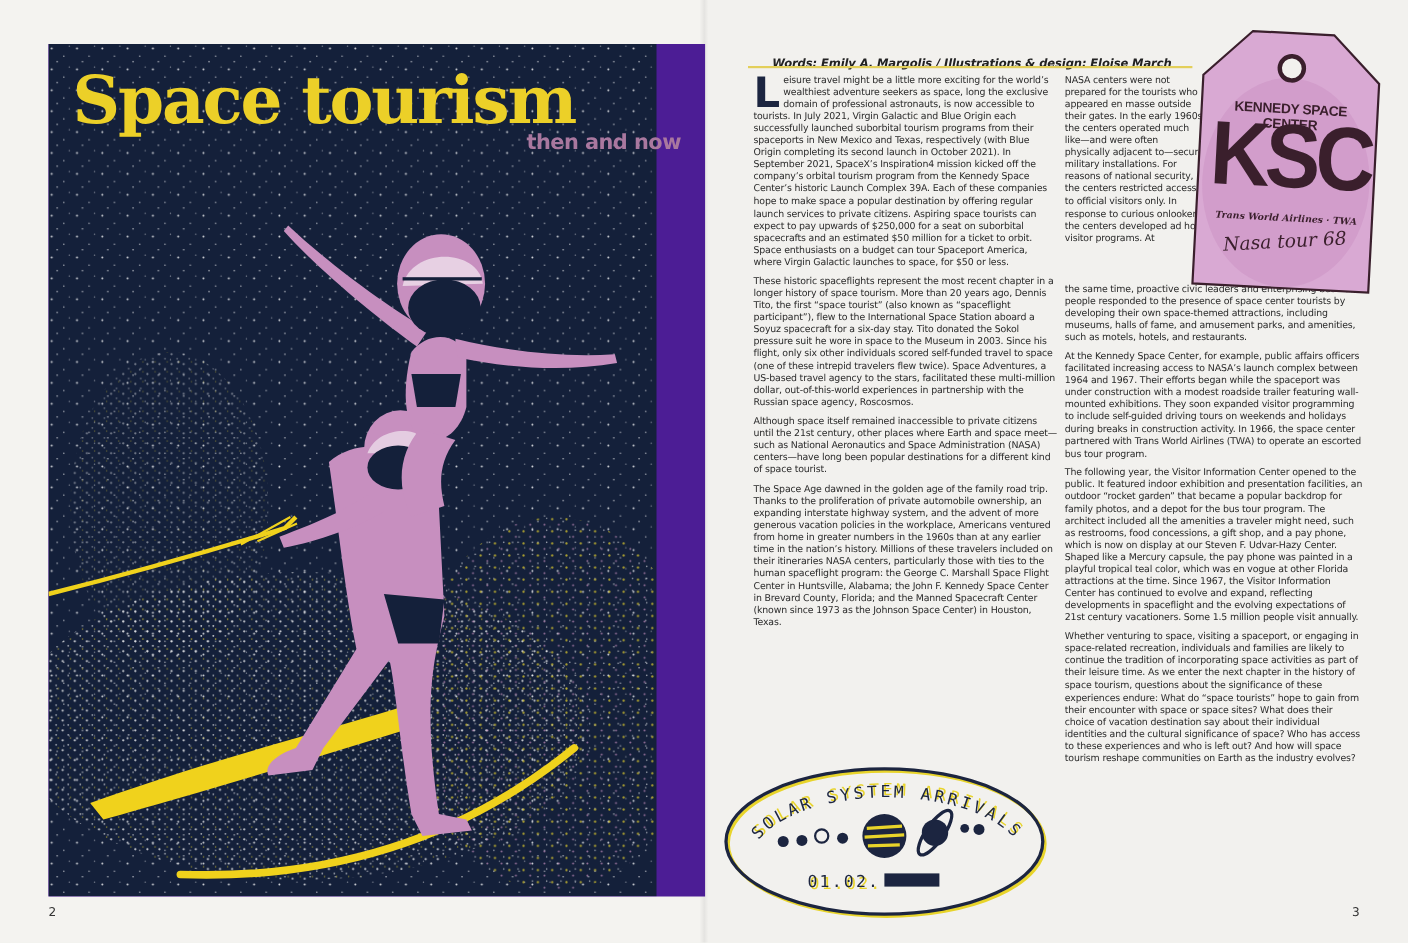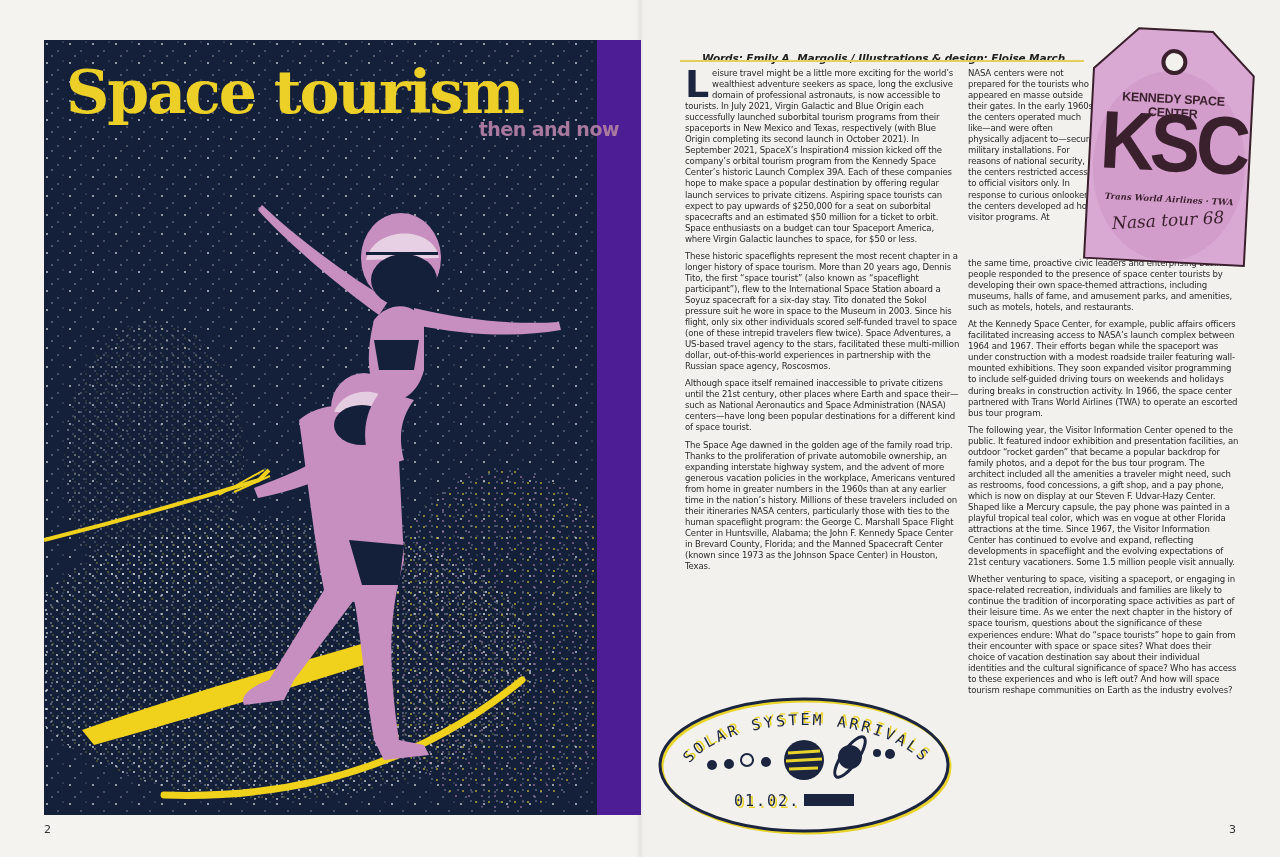--- a/index.html
+++ b/index.html
@@ -142,21 +142,21 @@
 
 <div class="byline">Words: Emily A. Margolis / Illustrations &amp; design: Eloise March</div>
 <div class="byline-rule"></div>
 
 <div class="col col-1">
   <p>
     <span class="dropcap">L</span>
     <span>eisure travel might be a little more exciting for the world’s wealthiest adventure seekers as space, long the exclusive domain of professional astronauts, is now accessible to tourists. In July 2021, Virgin Galactic and Blue Origin each successfully launched suborbital tourism programs from their spaceports in New Mexico and Texas, respectively (with Blue Origin completing its second launch in October 2021). In September 2021, SpaceX’s Inspiration4 mission kicked off the company’s orbital tourism program from the Kennedy Space Center’s historic Launch Complex 39A. Each of these companies hope to make space a popular destination by offering regular launch services to private citizens. Aspiring space tourists can expect to pay upwards of $250,000 for a seat on suborbital spacecrafts and an estimated $50 million for a ticket to orbit. Space enthusiasts on a budget can tour Spaceport America, where Virgin Galactic launches to space, for $50 or less.</span>
   </p>
   <p>These historic spaceflights represent the most recent chapter in a longer history of space tourism. More than 20 years ago, Dennis Tito, the first “space tourist” (also known as “spaceflight participant”), flew to the International Space Station aboard a Soyuz spacecraft for a six-day stay. Tito donated the Sokol pressure suit he wore in space to the Museum in 2003. Since his flight, only six other individuals scored self-funded travel to space (one of these intrepid travelers flew twice). Space Adventures, a US-based travel agency to the stars, facilitated these multi-million dollar, out-of-this-world experiences in partnership with the Russian space agency, Roscosmos.</p>
-  <p>Although space itself remained inaccessible to private citizens until the 21st century, other places where Earth and space their—such as National Aeronautics and Space Administration (NASA) centers—have long been popular destinations for a different kind of space tourist.</p>
+  <p>Although space itself remained inaccessible to private citizens until the 21st century, other places where Earth and space meet—such as National Aeronautics and Space Administration (NASA) centers—have long been popular destinations for a different kind of space tourist.</p>
   <p>The Space Age dawned in the golden age of the family road trip. Thanks to the proliferation of private automobile ownership, an expanding interstate highway system, and the advent of more generous vacation policies in the workplace, Americans ventured from home in greater numbers in the 1960s than at any earlier time in the nation’s history. Millions of these travelers included on their itineraries NASA centers, particularly those with ties to the human spaceflight program: the George C. Marshall Space Flight Center in Huntsville, Alabama; the John F. Kennedy Space Center in Brevard County, Florida; and the Manned Spacecraft Center (known since 1973 as the Johnson Space Center) in Houston, Texas.</p>
 </div>
 
 <div class="col col-2a">
   <p>NASA centers were not prepared for the tourists who appeared en masse outside their gates. In the early 1960s, the centers operated much like—and were often physically adjacent to—secure military installations. For reasons of national security, the centers restricted access to official visitors only. In response to curious onlookers, the centers developed ad hoc visitor programs. At</p>
 </div>
 
 <div class="col col-2b">
   <p>the same time, proactive civic leaders and enterprising business-people responded to the presence of space center tourists by developing their own space-themed attractions, including museums, halls of fame, and amusement parks, and amenities, such as motels, hotels, and restaurants.</p>
   <p>At the Kennedy Space Center, for example, public affairs officers facilitated increasing access to NASA’s launch complex between 1964 and 1967. Their efforts began while the spaceport was under construction with a modest roadside trailer featuring wall-mounted exhibitions. They soon expanded visitor programming to include self-guided driving tours on weekends and holidays during breaks in construction activity. In 1966, the space center partnered with Trans World Airlines (TWA) to operate an escorted bus tour program.</p>

